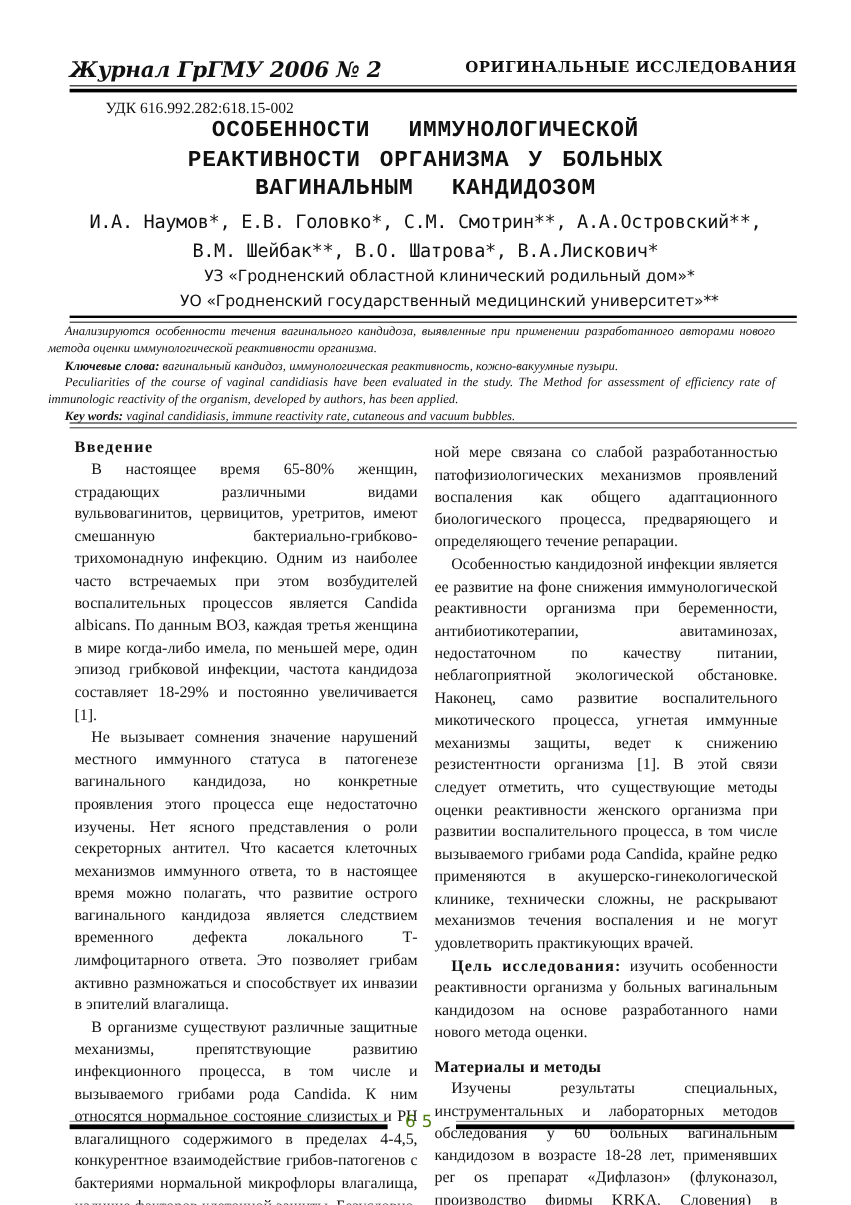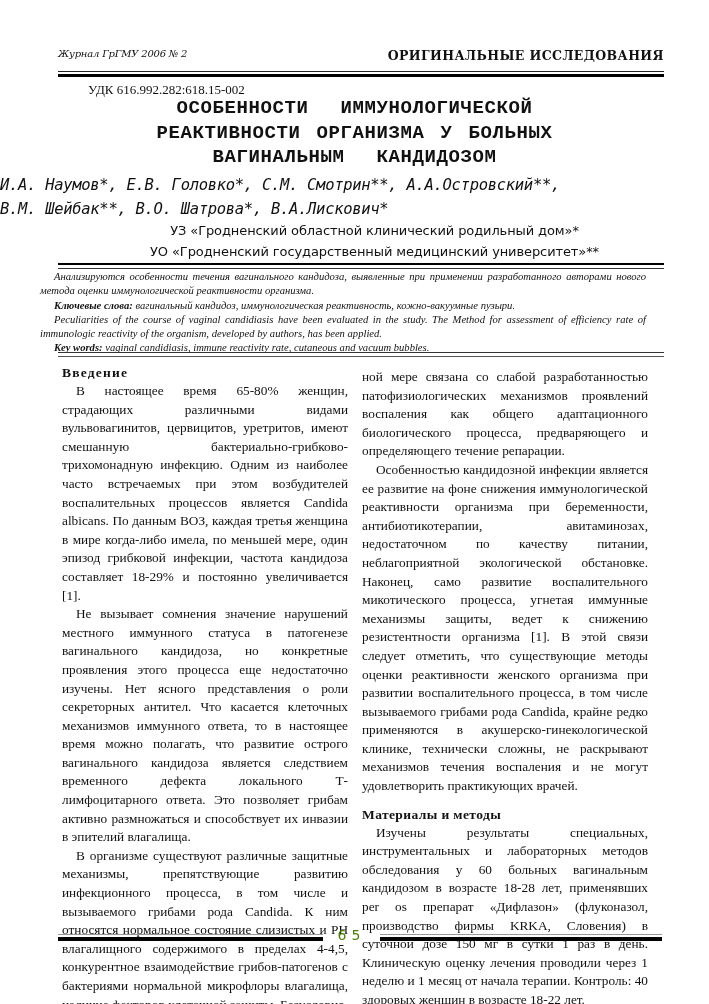--- a/index.html
+++ b/index.html
@@ -1,31 +1,31 @@
 <!DOCTYPE html>
 <html><head>
 <meta charset="utf-8">
 <style>
   html, body { margin: 0; padding: 0; background: #ffffff; }
   body { width: 709px; height: 1004px; position: relative; overflow: hidden; color: #111; }
   .page { position: absolute; left: 0; top: 0; width: 709px; height: 1004px; }
 
   
   .run-header { position: absolute; left: 58px; top: 48px; width: 606px; height: 20px; }
-  .run-left { position: absolute; left: 0; top: 0; font-family: "DejaVu Serif", serif; font-weight: normal; font-style: italic; font-size: 10px; letter-spacing: -0.2px; }
+  .run-left { position: absolute; left: 0; top: 0; font-family: "DejaVu Serif", serif; font-weight: bold; font-style: italic; font-size: 18px; letter-spacing: -0.2px; }
   .run-right { position: absolute; right: 0; top: 0; font-family: "DejaVu Serif", serif; font-weight: bold; font-size: 12.5px; letter-spacing: 0.4px; }
   .hdr-rule-thin { position: absolute; left: 58px; top: 71px; width: 606px; height: 1px; background: #222; }
   .hdr-rule-thick { position: absolute; left: 58px; top: 74px; width: 606px; height: 3px; background: #000; }
 
   .udk { position: absolute; left: 88px; top: 82px; font-family: "Liberation Serif", serif; font-size: 13px; }
 
   .title { position: absolute; left: 0; top: 96px; width: 709px; text-align: center; font-family: "Liberation Mono", monospace; font-weight: bold; font-size: 19px; line-height: 24.5px; letter-spacing: 0.6px; word-spacing: 4px; }
   .title div { white-space: nowrap; }
 
-  .authors { position: absolute; left: 0; top: 173px; width: 709px; text-align: left; font-family: "DejaVu Sans Mono", monospace; font-style: italic; font-size: 15.5px; line-height: 24px; letter-spacing: -0.3px; }
+  .authors { position: absolute; left: 0; top: 173px; width: 709px; text-align: center; font-family: "DejaVu Sans Mono", monospace; font-size: 15.5px; line-height: 24px; letter-spacing: -0.3px; }
   .affil { position: absolute; left: 0; top: 220px; width: 709px; text-align: center; font-family: "DejaVu Sans", sans-serif; font-size: 13px; line-height: 21px; letter-spacing: -0.1px; padding-left: 20px; }
 
   .abs-rule-top1 { position: absolute; left: 58px; top: 263px; width: 606px; height: 2px; background: #000; }
   .abs-rule-top2 { position: absolute; left: 58px; top: 268px; width: 606px; height: 1px; background: #333; }
   .abstract { position: absolute; left: 40px; top: 270px; width: 606px; font-family: "Liberation Serif", serif; font-style: italic; font-size: 10.6px; line-height: 14.3px; text-align: justify; }
   .abstract p { margin: 0; text-indent: 14px; }
   .abstract b { font-weight: bold; }
   .abs-rule-bot1 { position: absolute; left: 58px; top: 352px; width: 606px; height: 1px; background: #333; }
   .abs-rule-bot2 { position: absolute; left: 58px; top: 356px; width: 606px; height: 1px; background: #555; }
 
@@ -92,20 +92,21 @@
     <h3>Введение</h3>
     <p>В настоящее время 65-80% женщин, страдающих различными видами вульвовагинитов, цервицитов, уретритов, имеют смешанную бактериально-грибково-трихомонадную инфекцию. Одним из наиболее часто встречаемых при этом возбудителей воспалительных процессов является Candida albicans. По данным ВОЗ, каждая третья женщина в мире когда-либо имела, по меньшей мере, один эпизод грибковой инфекции, частота кандидоза составляет 18-29% и постоянно увеличивается [1].</p>
     <p>Не вызывает сомнения значение нарушений местного иммунного статуса в патогенезе вагинального кандидоза, но конкретные проявления этого процесса еще недостаточно изучены. Нет ясного представления о роли секреторных антител. Что касается клеточных механизмов иммунного ответа, то в настоящее время можно полагать, что развитие острого вагинального кандидоза является следствием временного дефекта локального Т-лимфоцитарного ответа. Это позволяет грибам активно размножаться и способствует их инвазии в эпителий влагалища.</p>
     <p>В организме существуют различные защитные механизмы, препятствующие развитию инфекционного процесса, в том числе и вызываемого грибами рода Candida. К ним относятся нормальное состояние слизистых и РН влагалищного содержимого в пределах 4-4,5, конкурентное взаимодействие грибов-патогенов с бактериями нормальной микрофлоры влагалища, наличие факторов клеточной защиты. Безусловно, важное значение имеет состояние иммунной системы, в основном Т-клеточного звена иммунитета, снижение которого приводит к дефекту защитных механизмов [1].</p>
 
   </div>
 
   <div class="col col-right">
     <p class="noind">ной мере связана со слабой разработанностью патофизиологических механизмов проявлений воспаления  как общего адаптационного биологического процесса, предваряющего и определяющего течение репарации.</p>
     <p>Особенностью кандидозной инфекции является ее развитие на фоне снижения иммунологической реактивности организма при беременности, антибиотикотерапии, авитаминозах, недостаточном по качеству питании, неблагоприятной экологической обстановке. Наконец, само развитие воспалительного микотического процесса, угнетая иммунные механизмы защиты, ведет к снижению резистентности организма [1]. В этой связи следует отметить, что существующие методы оценки реактивности женского организма при развитии воспалительного процесса, в том числе вызываемого грибами рода Candida, крайне редко применяются в акушерско-гинекологической клинике, технически сложны, не раскрывают механизмов течения воспаления и не могут удовлетворить практикующих врачей.</p>
+    <p><span class="lead">Цель исследования:</span><span> изучить особенности реактивности организма у больных вагинальным кандидозом на основе разработанного нами нового метода оценки.</span></p>
     <h3 class="gap">Материалы и методы</h3>
     <p>Изучены результаты специальных, инструментальных и лабораторных методов обследования у 60 больных вагинальным кандидозом в возрасте 18-28 лет, применявших per os препарат «Дифлазон» (флуконазол, производство фирмы KRKA, Словения) в суточной дозе 150 мг в сутки 1 раз в день. Клиническую оценку лечения проводили через 1 неделю и 1 месяц от начала терапии. Контроль: 40 здоровых женщин в возрасте 18-22 лет.</p>
   </div>
 
   <div class="ftr-left-thin"></div>
   <div class="ftr-left-thick"></div>
   <div class="page-num">65</div>
   <div class="ftr-right-thin"></div>
   <div class="ftr-right-thick"></div>
 

